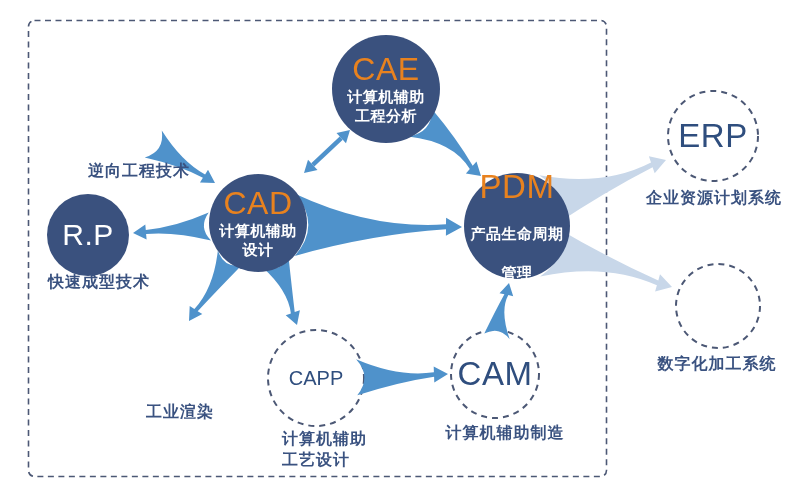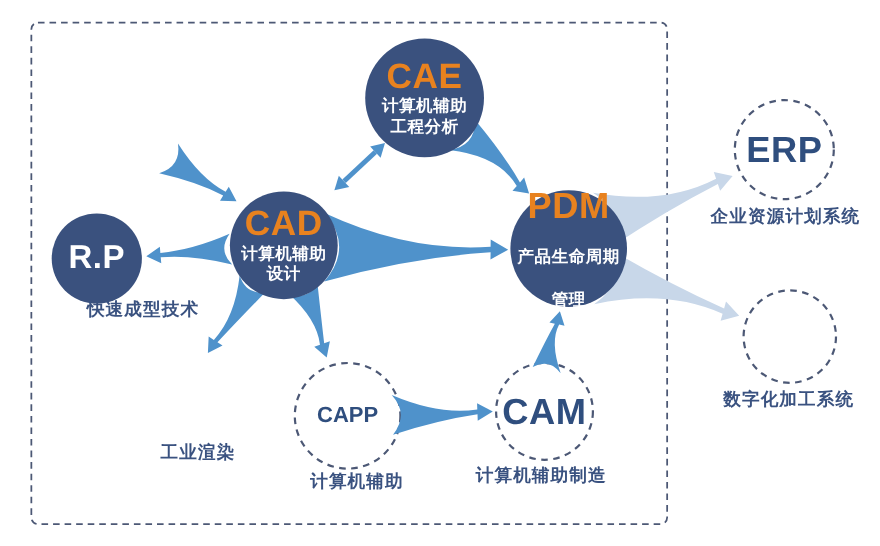--- a/index.html
+++ b/index.html
@@ -12,21 +12,21 @@
     position:relative;width:800px;height:496px;background:var(--bg);
     overflow:hidden;font-family:"Liberation Sans","DejaVu Sans",sans-serif;
   }
   #layer{position:absolute;left:0;top:0;}
   .node{
     position:absolute;border-radius:50%;display:flex;flex-direction:column;
     align-items:center;justify-content:center;text-align:center;box-sizing:border-box;
   }
   .node.solid{background:var(--navy);color:#fff;}
   .node.dashed{background:transparent;color:var(--deep);}
-  .title{font-weight:bold;line-height:1.05;white-space:nowrap;letter-spacing:0.5px;}
+  .title{font-weight:normal;line-height:1.05;white-space:nowrap;letter-spacing:0.5px;}
   .t-orange{color:var(--orange);}
   .sub{font-size:15px;font-weight:bold;line-height:19px;color:#fff;letter-spacing:0.5px;white-space:nowrap;}
   #n-cad .sub:first-of-type,#n-cae .sub:first-of-type,#n-pdm .sub:first-of-type{margin-top:3px;}
   #n-re .title,#n-rp .title,#n-ir .title{font-size:30px;}
   #n-cad .title,#n-cae .title{font-size:32px;}
   #n-pdm .title{font-size:33px;}
   #n-capp .title{font-size:20px;letter-spacing:0;}
   #n-cam .title,#n-erp .title,#n-nc .title{font-size:33px;}
   .lbl{
     position:absolute;font-weight:bold;color:var(--labelc);
@@ -81,21 +81,23 @@
   <div class="node dashed" id="n-capp" style="left: 268px; top: 330px; height: 96px; width: 96px;">
     <div class="title">CAPP</div>
   </div>
   <div class="node dashed" id="n-cam" style="left: 451px; top: 330px; height: 88px; width: 88px;">
     <div class="title">CAM</div>
   </div>
   <div class="node dashed" id="n-erp" style="left: 668px; top: 91px; height: 90px; width: 90px;">
     <div class="title">ERP</div>
   </div>
 
-  <div class="lbl centered" id="l-rp" style="top: 271px; left: -1px; margin-left: 31px;">快速成型技术</div>
+  <div class="lbl centered" id="l-re" style="top: 160px; left: 39px;">逆向工程技术</div>
+  <div class="lbl centered" id="l-rp" style="top: 271px; left: -1px;">快速成型技术</div>
   <div class="lbl centered" id="l-ir" style="top: 401px; left: 80px;">工业渲染</div>
   <div class="lbl" id="l-capp" style="top: 428px; left: 282px;">
     <div>计算机辅助</div>
+    <div>工艺设计</div>
   </div>
-  <div class="lbl centered" id="l-cam" style="top: 422px; left: 392px;">计算机辅助制造</div>
+  <div class="lbl centered" id="l-cam" style="top: 422px; left: 405px;">计算机辅助制造</div>
   <div class="lbl centered" id="l-erp" style="top: 187px; left: 614px;">企业资源计划系统</div>
   <div class="lbl centered" id="l-nc" style="top: 353px; left: 617px;">数字化加工系统</div>
 </div>
 
 </body></html>

